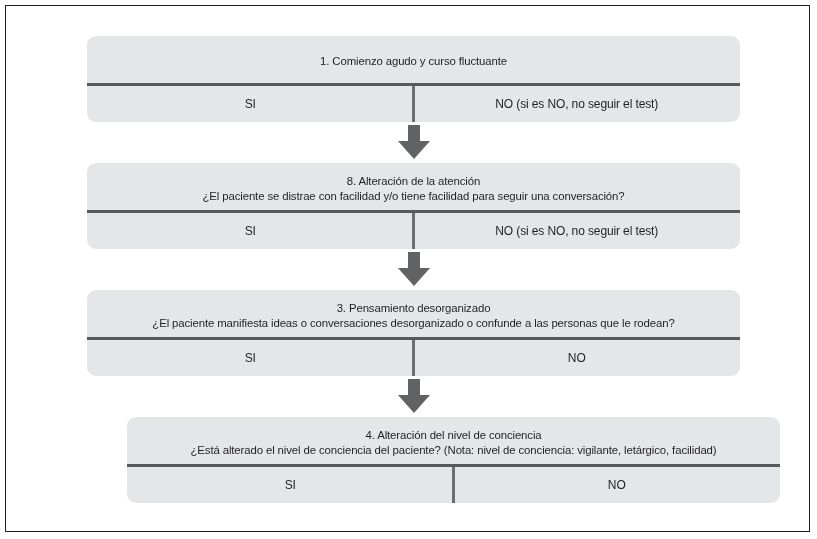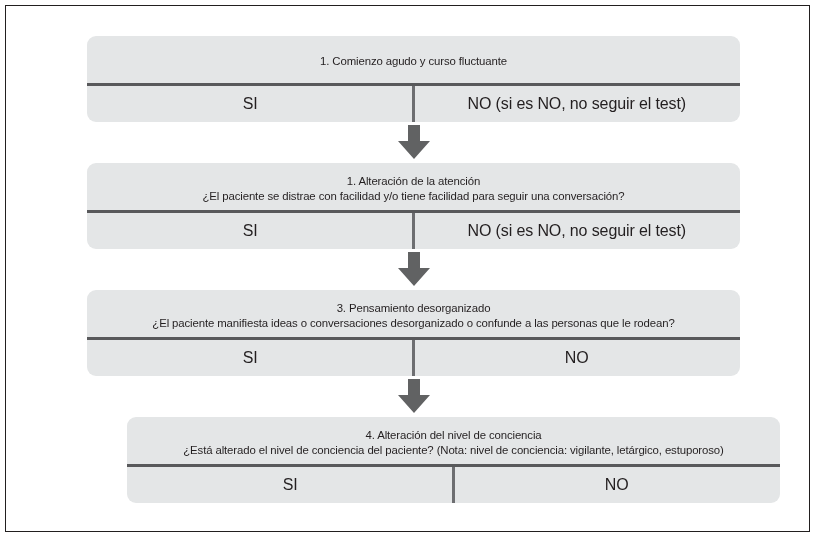--- a/index.html
+++ b/index.html
@@ -72,21 +72,21 @@
     height: 36px;
     display: flex;
   }
 
   .answer-cell {
     flex: 1 1 50%;
     display: flex;
     align-items: center;
     justify-content: center;
     color: #231f20;
-    font-size: 16px;
+    font-size: 12px;
     letter-spacing: -0.12px;
     white-space: nowrap;
   }
 
   .answer-split {
     position: absolute;
     left: 50%;
     top: 0;
     bottom: 0;
     width: 2.4px;
@@ -122,21 +122,21 @@
     </div>
 
     <div class="arrow-connector" style="top:94px;">
       <svg width="36" height="36" viewBox="0 0 36 36" aria-hidden="true">
         <polygon points="12,0 24,0 24,16 34,16 18,34 2,16 12,16" fill="#616263"></polygon>
       </svg>
     </div>
 
     <div class="step-block" style="top:132px;">
       <div class="step-question">
-        <div class="q-title">1. Alteración de la atención</div>
+        <div class="q-title">8. Alteración de la atención</div>
         <div class="q-sub">¿El paciente se distrae con facilidad y/o tiene facilidad para seguir una conversación?</div>
       </div>
       <div class="step-divider"></div>
       <div class="answer-row">
         <div class="answer-cell">SI</div>
         <div class="answer-cell">NO (si es NO, no seguir el test)</div>
         <div class="answer-split"></div>
       </div>
     </div>
 
@@ -161,21 +161,21 @@
 
     <div class="arrow-connector" style="top:348px;">
       <svg width="36" height="36" viewBox="0 0 36 36" aria-hidden="true">
         <polygon points="12,0 24,0 24,16 34,16 18,34 2,16 12,16" fill="#616263"></polygon>
       </svg>
     </div>
 
     <div class="step-block" style="top:386px;margin-left:40px;">
       <div class="step-question">
         <div class="q-title">4. Alteración del nivel de conciencia</div>
-        <div class="q-sub">¿Está alterado el nivel de conciencia del paciente? (Nota: nivel de conciencia: vigilante, letárgico, estuporoso)</div>
+        <div class="q-sub">¿Está alterado el nivel de conciencia del paciente? (Nota: nivel de conciencia: vigilante, letárgico, facilidad)</div>
       </div>
       <div class="step-divider"></div>
       <div class="answer-row">
         <div class="answer-cell">SI</div>
         <div class="answer-cell">NO</div>
         <div class="answer-split"></div>
       </div>
     </div>
 
   </div>

